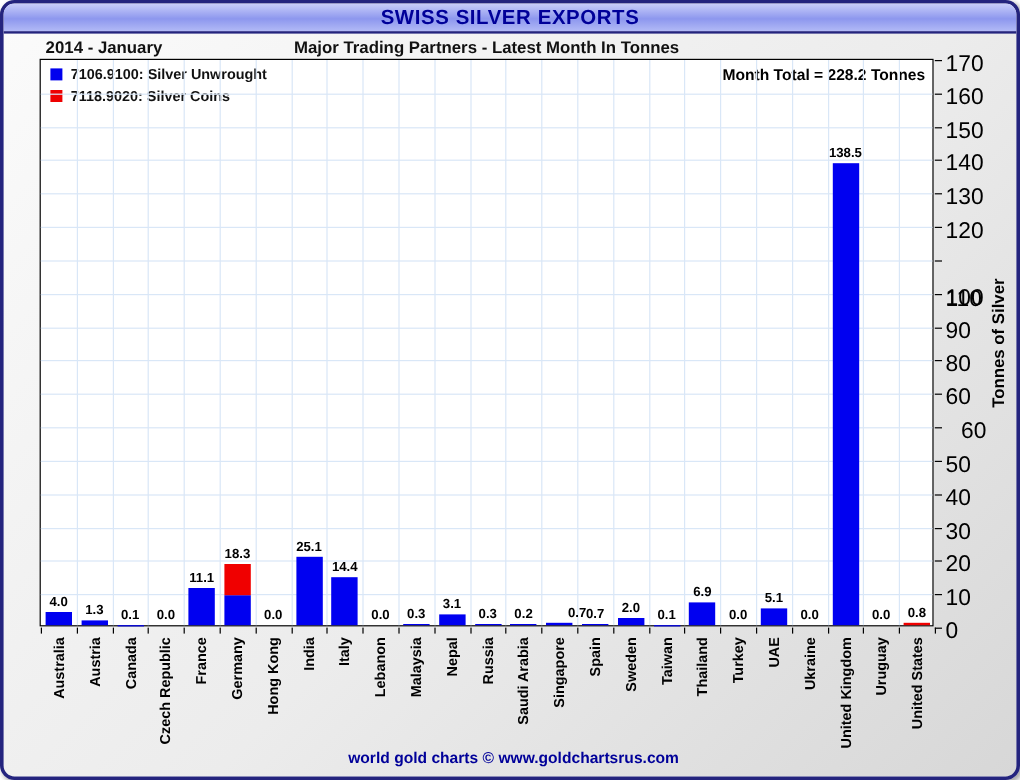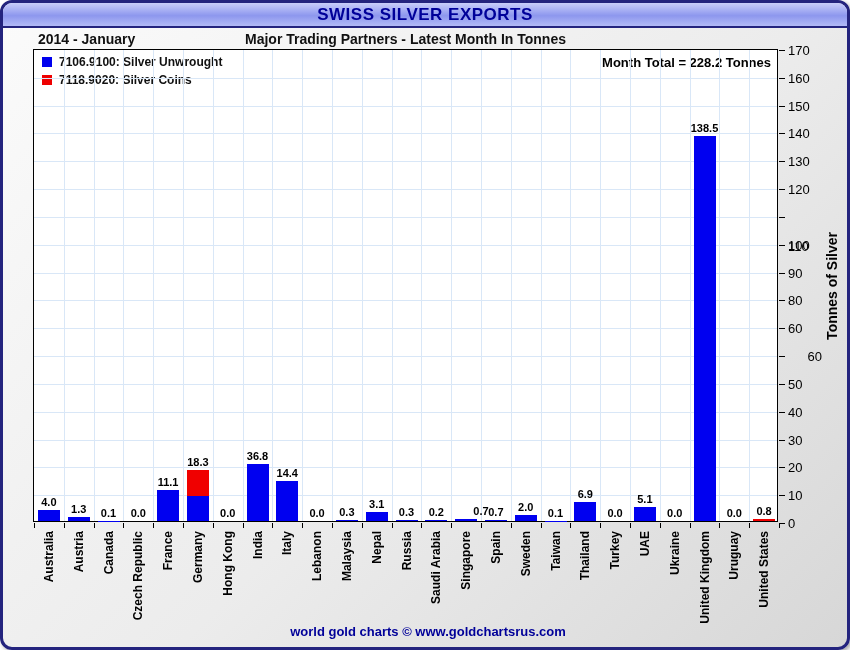--- a/index.html
+++ b/index.html
@@ -24,21 +24,21 @@
   #plot {
     position:absolute; left:30px; top:46px; width:745px; height:473px;
     background:#fff; border:1px solid #000;
   }
   .hgrid { position:absolute; left:0; width:100%; height:1px; background:#d9e7f7; }
   .vgrid { position:absolute; top:0; height:100%; width:1px; background:#d9e7f7; }
   .seg { position:absolute; }
   .val-label { position:absolute; width:44px; text-align:center; font-size:11px; font-weight:bold; color:#000; line-height:12px; }
   .x-tick { position:absolute; top:473px; width:1px; height:5px; background:#000; }
   .y-tick { position:absolute; left:745px; width:6px; height:1px; background:#000; }
-  .y-tick-label { position:absolute; left:754px; width:34px; font-size:13px; color:#000; text-align:left; }
+  .y-tick-label { position:absolute; left:754px; width:34px; font-size:19px; color:#000; text-align:left; }
   .x-label {
     position:absolute; top:481px;
     writing-mode:vertical-rl; transform:rotate(180deg);
     font-size:12px; font-weight:bold; color:#000; white-space:nowrap; line-height:16px;
   }
   #yaxis-title {
     position:absolute; left:819px; top:46px; height:473px; width:20px;
     display:flex; align-items:center; justify-content:center;
   }
   #yaxis-title span {
@@ -195,21 +195,21 @@
       <div class="seg" style="left: 123.1px; width: 22px; bottom: 0px; height: 30.8841px; background: rgb(0, 0, 240);"></div>
       <div class="val-label" style="left: 112.1px; bottom: 32.8841px;">11.1</div>
       <div class="x-label" style="left: 126.1px;">France</div>
       <div class="seg" style="left: 152.9px; width: 22px; bottom: 0px; height: 25.0412px; background: rgb(0, 0, 240);"></div>
       <div class="seg" style="left: 152.9px; width: 22px; bottom: 25.0412px; height: 25.8759px; background: rgb(240, 0, 0);"></div>
       <div class="val-label" style="left: 141.9px; bottom: 52.9171px;">18.3</div>
       <div class="x-label" style="left: 155.9px;">Germany</div>
       <div class="val-label" style="left: 171.7px; bottom: 2px;">0.0</div>
       <div class="x-label" style="left: 185.7px;">Hong Kong</div>
       <div class="seg" style="left: 212.5px; width: 22px; bottom: 0px; height: 56.76px; background: rgb(0, 0, 240);"></div>
-      <div class="val-label" style="left: 201.5px; bottom: 58.76px;">36.8</div>
+      <div class="val-label" style="left: 201.5px; bottom: 58.76px;">25.1</div>
       <div class="x-label" style="left: 215.5px;">India</div>
       <div class="seg" style="left: 242.3px; width: 22px; bottom: 0px; height: 40.0659px; background: rgb(0, 0, 240);"></div>
       <div class="val-label" style="left: 231.3px; bottom: 42.0659px;">14.4</div>
       <div class="x-label" style="left: 245.3px;">Italy</div>
       <div class="val-label" style="left: 261.1px; bottom: 2px;">0.0</div>
       <div class="x-label" style="left: 275.1px;">Lebanon</div>
       <div class="seg" style="left: 301.9px; width: 22px; bottom: 0px; height: 0.834706px; background: rgb(0, 0, 240);"></div>
       <div class="val-label" style="left: 290.9px; bottom: 2.83471px;">0.3</div>
       <div class="x-label" style="left: 304.9px;">Malaysia</div>
       <div class="seg" style="left: 331.7px; width: 22px; bottom: 0px; height: 8.62529px; background: rgb(0, 0, 240);"></div>

